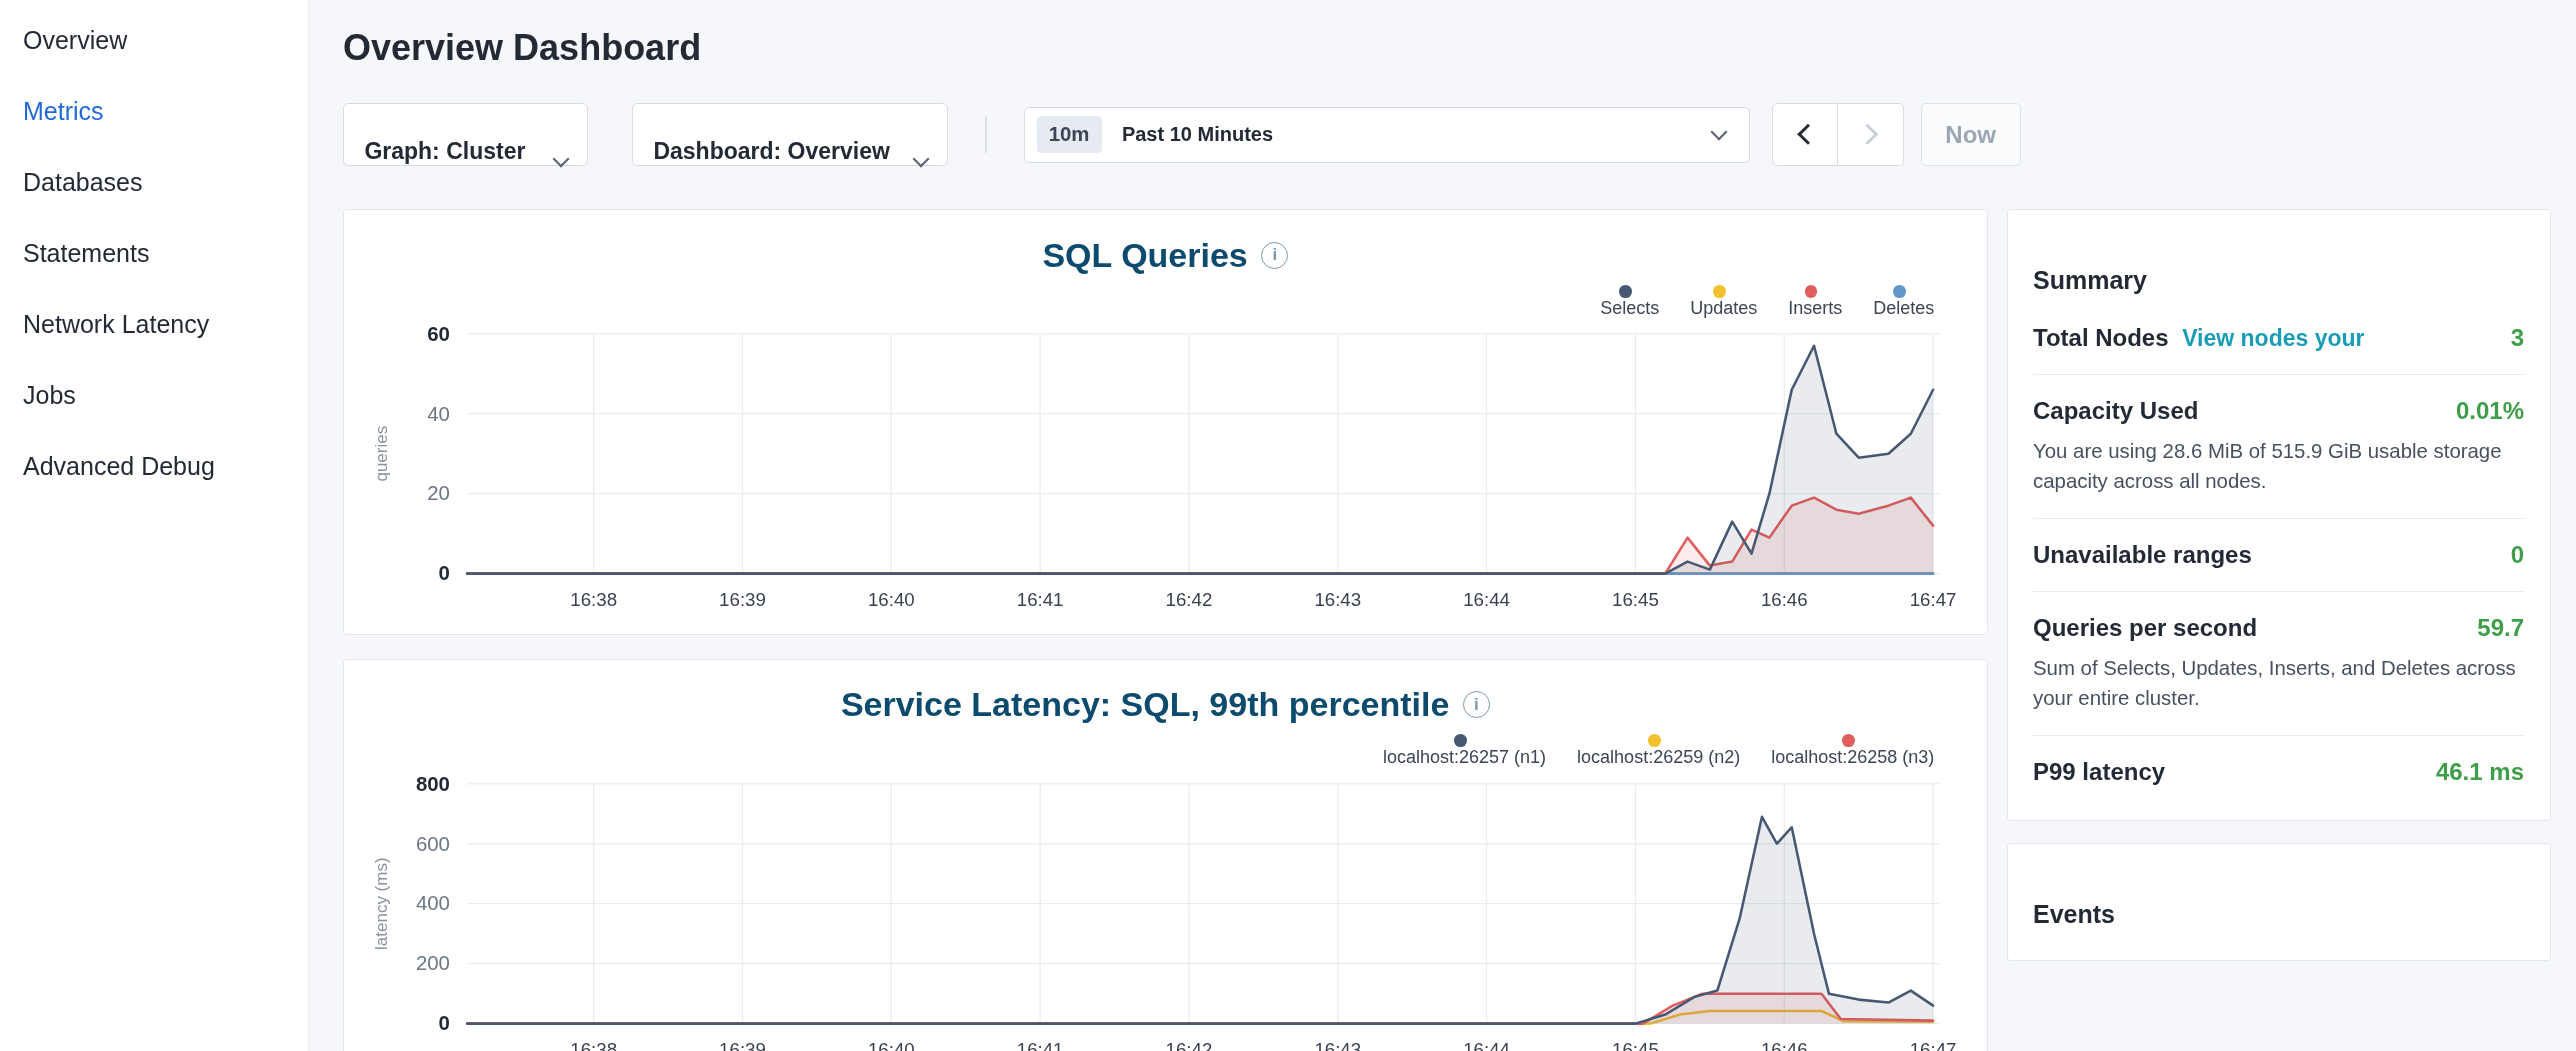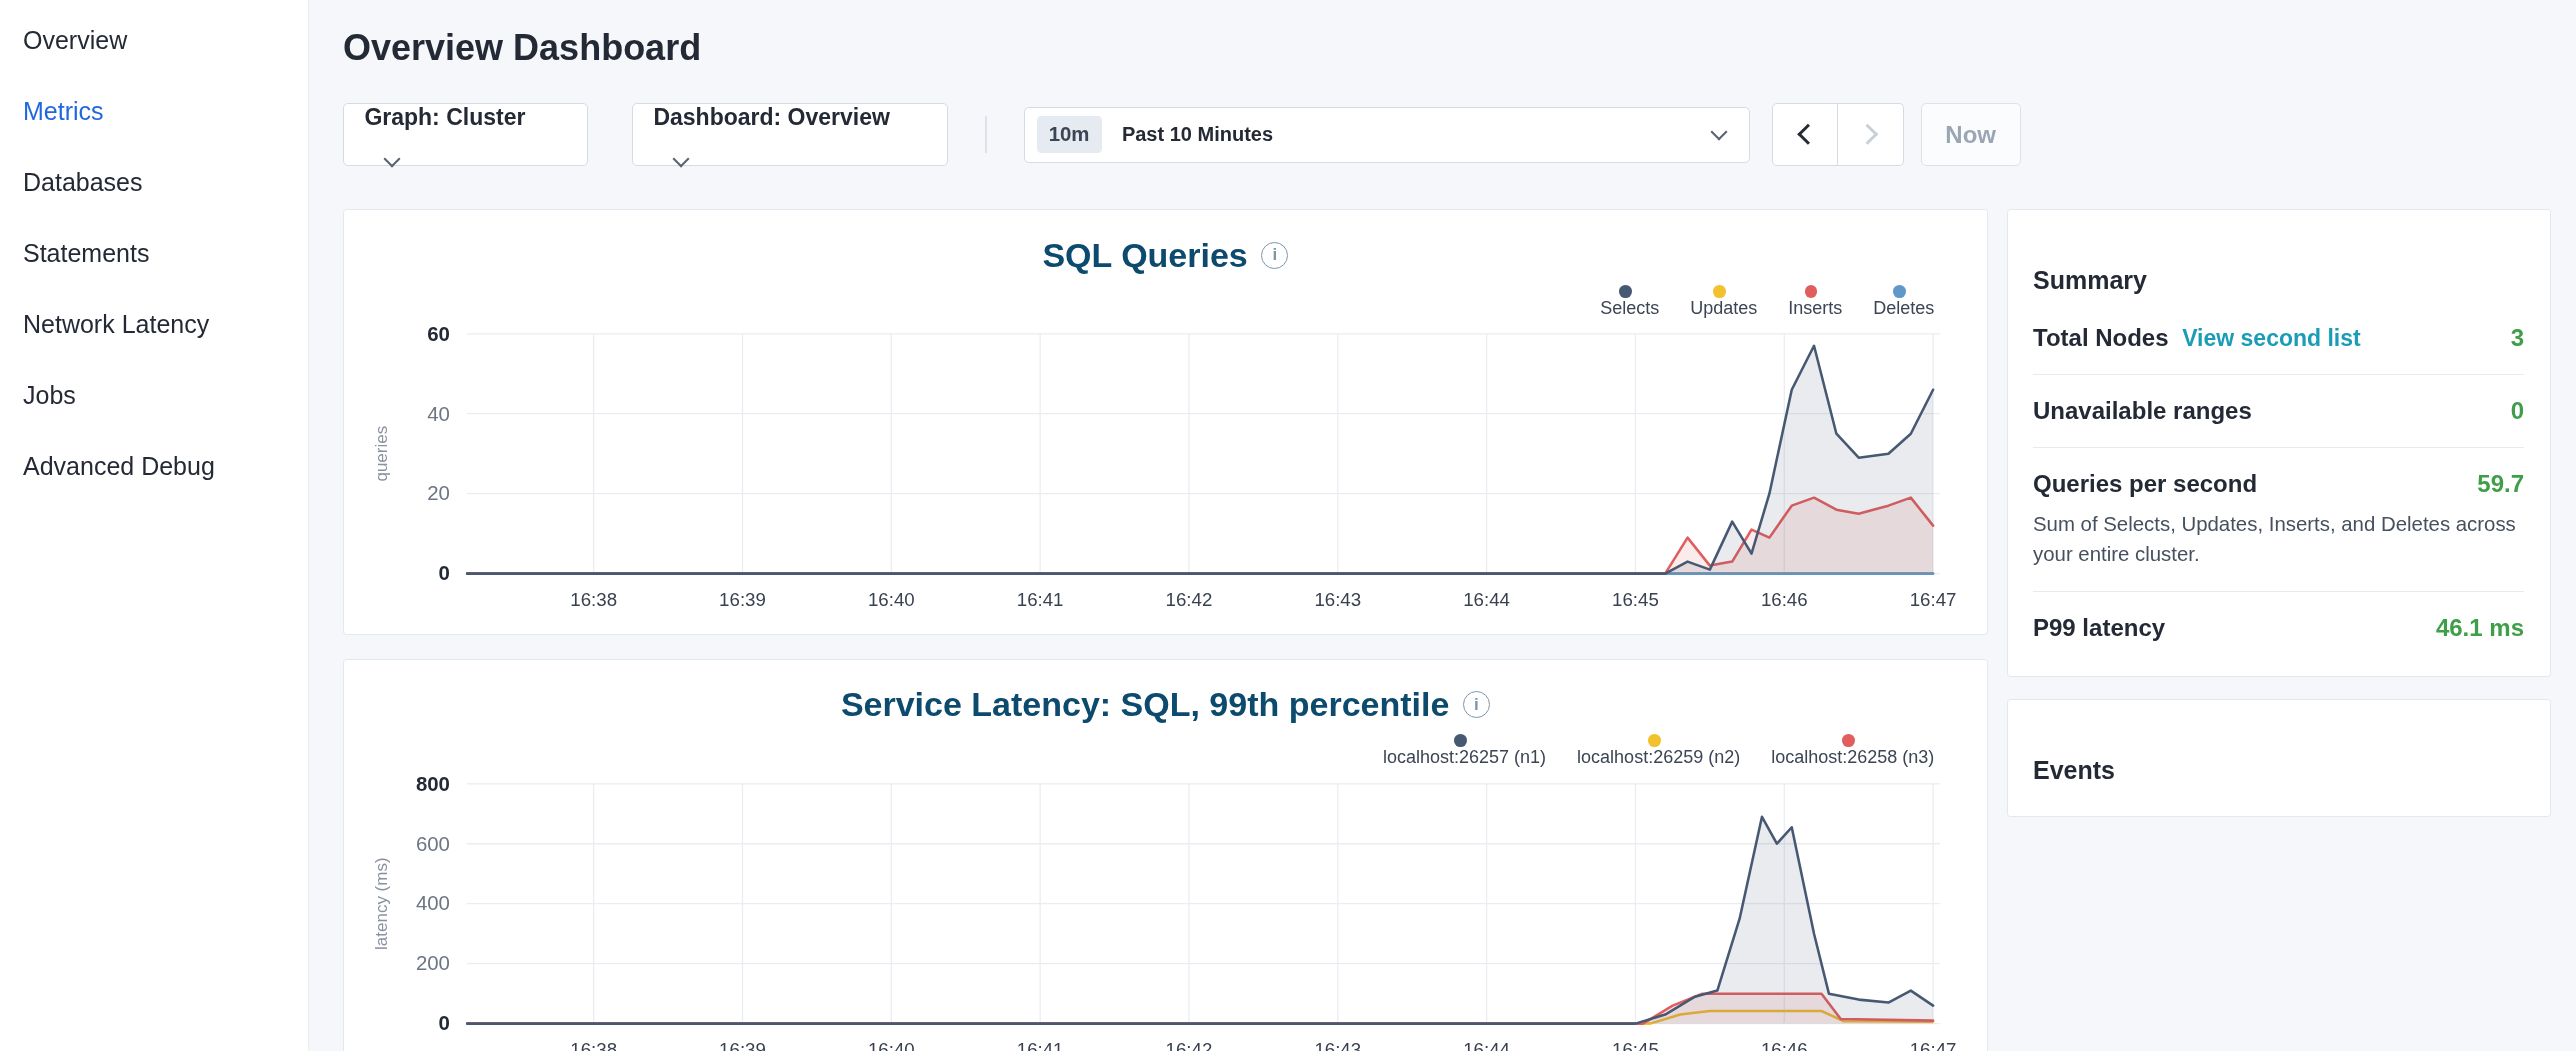--- a/index.html
+++ b/index.html
@@ -16,24 +16,24 @@
   .sidebar { width:309px; background:#ffffff; border-right:0.9px solid #e9edf2; flex-shrink:0; padding-top:5.1px; }
   .nav-item { font-size:25px; color:#242a35; padding:21px 23px; cursor:pointer; white-space:nowrap; }
   .nav-item.active { color:#2268dd; }
 
   
   .content { flex:1; min-width:0; padding:20.4px 25.5px 0 34px; }
   .page-title { font-size:36px; font-weight:600; color:#242a35; margin:6.8px 0 34px 0; }
 
   .controls-row { display:flex; align-items:center; margin-bottom:43px; }
   .dropdown {
-    display:flex; align-items:flex-start; justify-content:space-between;
+    display:flex; align-items:flex-end; justify-content:space-between;
     height:63px; background:#fff; border:0.9px solid #d5dbe3; border-radius:5.1px;
     font-size:23px; font-weight:600; color:#242a35; padding:0 20.4px;
-    font-family:inherit; cursor:pointer;flex-direction:column;
+    font-family:inherit; cursor:pointer;
   }
   .dd-graph { width:245px; }
   .dd-dash  { width:316px; margin-left:44px; }
   .chevron {
     width:12px; height:12px; border-right:2.6px solid #5a6270; border-bottom:2.6px solid #5a6270;
     transform:rotate(45deg); margin-left:22px; margin-top:-6px; flex-shrink:0;
   }
   .vdivider { width:1.7px; height:37px; background:#dde2e9; margin:0 37px; }
   .time-select {
     display:flex; align-items:center; width:726px; height:56px;
@@ -260,23 +260,30 @@
         </div>
       </div>
 
       <div class="side-col">
         <div class="panel">
           <div class="panel-title">Summary</div>
           <div id="summary-rows">
               <div class="summary-row">
                 <div class="summary-line">
                   <span class="summary-label">Total Nodes</span>
-                  <a class="summary-link">View second list</a>
+                  <a class="summary-link">View nodes your</a>
                   <span class="summary-value">3</span>
                 </div>
+              </div>
+              <div class="summary-row">
+                <div class="summary-line">
+                  <span class="summary-label">Capacity Used</span>
+                  <span class="summary-value">0.01%</span>
+                </div>
+                <div class="summary-desc">You are using 28.6 MiB of 515.9 GiB usable storage capacity across all nodes.</div>
               </div>
               <div class="summary-row">
                 <div class="summary-line">
                   <span class="summary-label">Unavailable ranges</span>
                   <span class="summary-value">0</span>
                 </div>
               </div>
               <div class="summary-row">
                 <div class="summary-line">
                   <span class="summary-label">Queries per second</span>

